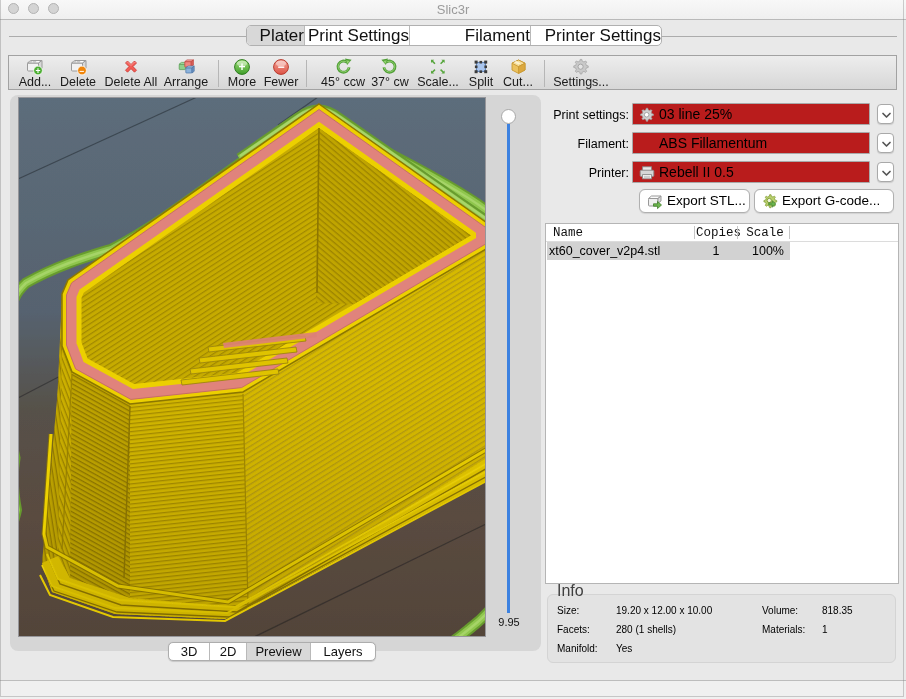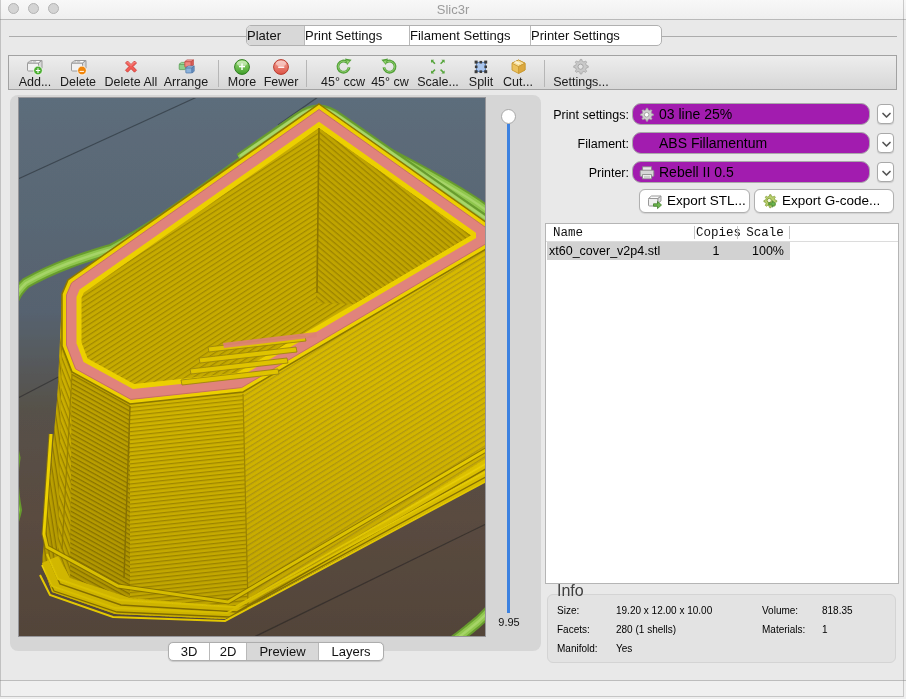--- a/index.html
+++ b/index.html
@@ -6,21 +6,21 @@
 .abs { position:absolute; }
 .titlebar { left:0; top:0; width:906px; height:20px; background:linear-gradient(#f8f8f8,#efefef);
   border-bottom:1px solid #b9b9b9; }
 .tl { position:absolute; top:2.5px; width:11px; height:11px; border-radius:50%;
   background:#d4d4d4; border:1px solid #b3b3b3; }
 .title { position:absolute; top:0; left:0; width:906px; text-align:center; font-size:13px;
   line-height:19px; color:#9b9b9b; }
 .nbline { left:9px; top:36px; width:888px; height:1px; background:#acacac; }
 .tabstrip { left:246px; top:25px; height:21px; display:flex; border:1px solid #b0b0b0;
   border-radius:5px; background:#fff; overflow:hidden; }
-.tabstrip div { font-size:13px; line-height:19px; text-align:left; color:#111;
+.tabstrip div { font-size:17px; line-height:19px; text-align:right; color:#111;
   border-left:1px solid #b9b9b9; }
 .tabstrip div:first-child { border-left:none; }
 .tabstrip .sel { background:#d8d8d8; }
 .toolbar { left:8px; top:55px; width:889px; height:35px; border:1px solid #a2a2a2;
   background:linear-gradient(#ededed,#d7d7d7); }
 .tbi { position:absolute; }
 .tbl { position:absolute; font-size:12.5px; color:#1a1a1a; text-align:center; height:14px; line-height:14px; }
 .tsep { position:absolute; top:4px; width:1px; height:27px; background:#b6b6b6; }
 .leftpane { left:10px; top:95px; width:531px; height:556px; background:#d6d6d6; border-radius:8px; }
 .viewport { left:18px; top:97px; width:468px; height:540px; }
@@ -28,22 +28,22 @@
 .sliderknob { left:500.5px; top:109px; width:15px; height:15px; background:#fff;
   border:1px solid #a8a8a8; border-radius:50%; }
 .sliderlbl { left:494px; top:616px; width:30px; font-size:11px; color:#111; text-align:center; }
 .seg { left:168px; top:642px; height:19px; display:flex; border:1px solid #adadad;
   border-radius:5px; background:#fff; overflow:hidden;
   box-shadow:0 0.5px 1px rgba(0,0,0,0.15); }
 .seg div { font-size:13px; line-height:17px; text-align:center; color:#111; border-left:1px solid #b9b9b9; }
 .seg div:first-child { border-left:none; }
 .seg .sel { background:#d8d8d8; }
 .rlabel { position:absolute; font-size:12.5px; color:#000; text-align:right; width:100px; height:16px; line-height:16px; }
-.combo { position:absolute; left:632px; width:238px; height:22px; background:#a21caf;
-  border:1px solid #a9a9a9; border-radius:9px; }
+.combo { position:absolute; left:632px; width:238px; height:22px; background:#b91c1c;
+  border:1px solid #a9a9a9; border-radius:1px; }
 .combo .ci { position:absolute; left:6px; top:3px; }
 .combo .ct { position:absolute; left:26px; top:0; font-size:14px; line-height:20px; color:#000; }
 .chevbtn { position:absolute; left:877px; width:17px; height:20px; background:#fff;
   border:1px solid #a9a9a9; border-radius:4px; box-shadow:0 1px 1px rgba(0,0,0,0.12); }
 .btn { position:absolute; height:24px; background:#fff; border:1px solid #b0b0b0;
   border-radius:6px; box-shadow:0 0.5px 1px rgba(0,0,0,0.1); font-size:13.5px; color:#000; }
 .btn .bi { position:absolute; left:7px; top:4px; }
 .btn .bt { position:absolute; left:27px; top:0; line-height:22px; }
 .table { left:545px; top:223px; width:354px; height:361px; background:#fff; border:1px solid #b5b5b5; }
 .th { position:absolute; font-size:12.5px; color:#111; top:1px; height:16px; line-height:16px;font-family:Liberation Mono, monospace; }
@@ -146,21 +146,21 @@
 <polygon points="11.0,0.6 17.6,1.8 13.1,7.0" fill="#4f9e35"></polygon>
 <polygon points="12.2,2.2 15.9,2.9 13.4,5.8" fill="#90d06e"></polygon>
       </svg></div>
     <div class="tbl" style="left:289px;top:19px;width:90px">45° ccw</div>
     <div class="tbi" style="left:372px;top:2px;width:18px;height:18px"><svg width="18" height="18" viewBox="0 0 18 18">
 <path d="M 4.8 4.4 A 5.6 5.6 0 1 1 2.9 9.3" fill="none" stroke="#4f9e35" stroke-width="2.8"></path>
 <path d="M 4.8 4.6 A 5.4 5.4 0 1 1 3.1 9.3" fill="none" stroke="#90d06e" stroke-width="1"></path>
 <polygon points="7.0,0.6 0.4,1.8 4.9,7.0" fill="#4f9e35"></polygon>
 <polygon points="5.8,2.2 2.1,2.9 4.6,5.8" fill="#90d06e"></polygon>
       </svg></div>
-    <div class="tbl" style="left:336px;top:19px;width:90px">45° cw</div>
+    <div class="tbl" style="left:336px;top:19px;width:90px">37° cw</div>
     <div class="tbi" style="left:420px;top:2px;width:18px;height:18px"><svg width="18" height="18" viewBox="0 0 18 18">
 <line x1="6.0" y1="5.800000000000001" x2="2.8" y2="2.6000000000000005" stroke="#57a63d" stroke-width="1.5"></line>
         <polygon points="1.9999999999999996,1.8000000000000003 5.199999999999999,1.8000000000000003 1.9999999999999996,5.0" fill="#57a63d"></polygon>
         <line x1="11.6" y1="5.800000000000001" x2="14.799999999999999" y2="2.6000000000000005" stroke="#57a63d" stroke-width="1.5"></line>
         <polygon points="15.6,1.8000000000000003 12.399999999999999,1.8000000000000003 15.6,5.0" fill="#57a63d"></polygon>
         <line x1="6.0" y1="11.6" x2="2.8" y2="14.799999999999999" stroke="#57a63d" stroke-width="1.5"></line>
         <polygon points="1.9999999999999996,15.6 5.199999999999999,15.6 1.9999999999999996,12.399999999999999" fill="#57a63d"></polygon>
         <line x1="11.6" y1="11.6" x2="14.799999999999999" y2="14.799999999999999" stroke="#57a63d" stroke-width="1.5"></line>
         <polygon points="15.6,15.6 12.399999999999999,15.6 15.6,12.399999999999999" fill="#57a63d"></polygon>
       </svg></div>
@@ -299,21 +299,21 @@
 <polygon points="205,246 298,235 299,240 206,251" fill="#dd8078" opacity="0.9"></polygon>
 </g>
 <rect x="0.5" y="0.5" width="467" height="539" fill="none" stroke="#96969a" stroke-width="1"></rect>
 </svg></div>
 <div class="abs sliderline"></div>
 <div class="abs sliderknob"></div>
 <div class="abs sliderlbl">9.95</div>
 <div class="abs seg">
     <div style="width:40px">3D</div>
     <div style="width:37px">2D</div>
-    <div class="sel" style="width:72px">Preview</div>
+    <div class="sel" style="width:64px">Preview</div>
     <div style="width:65px">Layers</div>
   </div>
 
 <div class="rlabel" style="left:529px;top:107px">Print settings:</div>
 <div class="rlabel" style="left:529px;top:135.5px">Filament:</div>
 <div class="rlabel" style="left:529px;top:164.5px">Printer:</div>
 <div class="combo" style="top:103px">
     <span class="ci"><svg width="16" height="16" viewBox="0 0 18 18">
 <g fill="#cfcfcf" stroke="#9e9e9e" stroke-width="0.8">
 <path d="M9 2.2 L10.6 2.2 L11 4 L12.8 4.8 L14.4 3.8 L15.5 5 L14.5 6.5 L15.2 8.3 L17 8.7 L17 10.3 L15.2 10.7 L14.5 12.5 L15.5 14 L14.4 15.2 L12.8 14.2 L11 15 L10.6 16.8 L9 16.8 L8.6 15 L6.8 14.2 L5.2 15.2 L4.1 14 L5.1 12.5 L4.4 10.7 L2.6 10.3 L2.6 8.7 L4.4 8.3 L5.1 6.5 L4.1 5 L5.2 3.8 L6.8 4.8 L8.6 4 Z" transform="translate(-0.8,-0.8)"></path>

